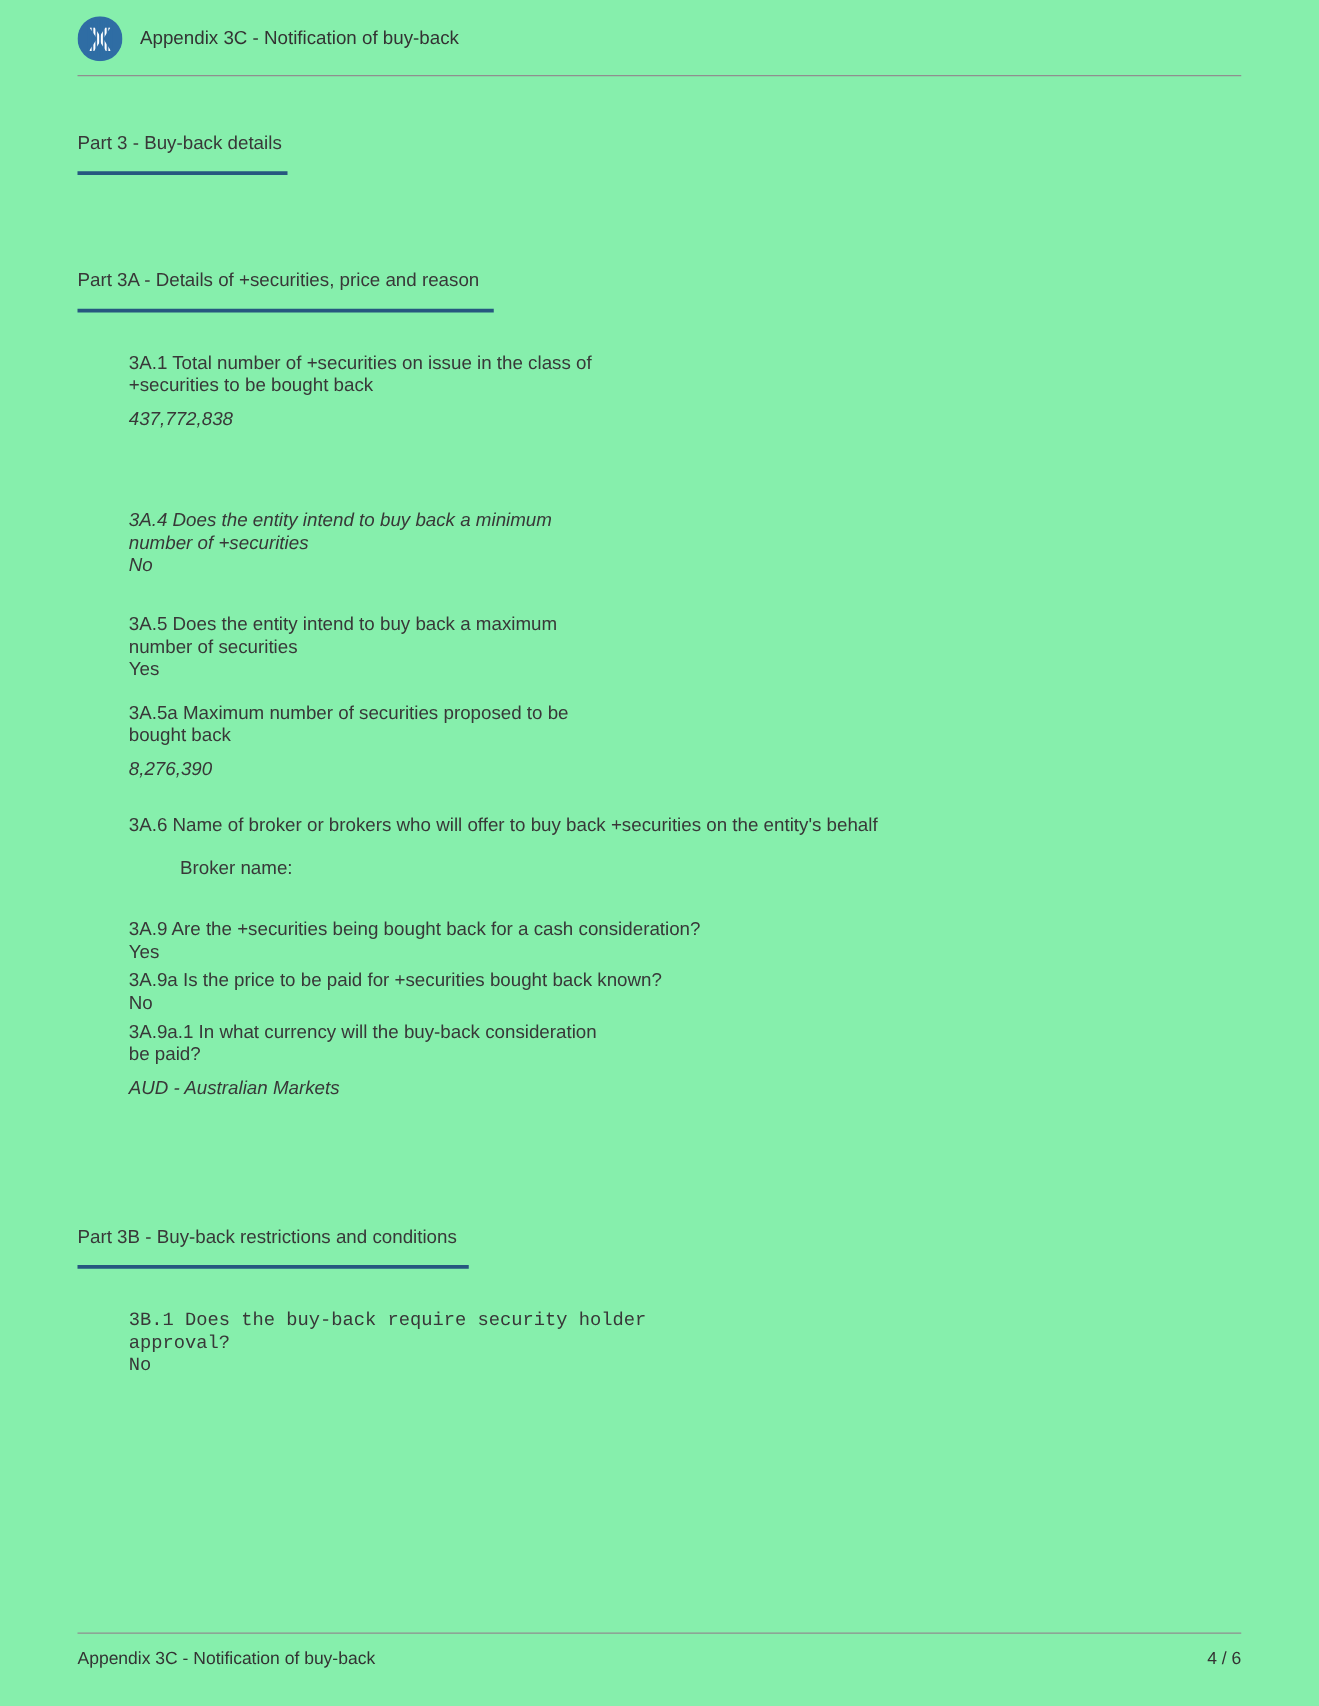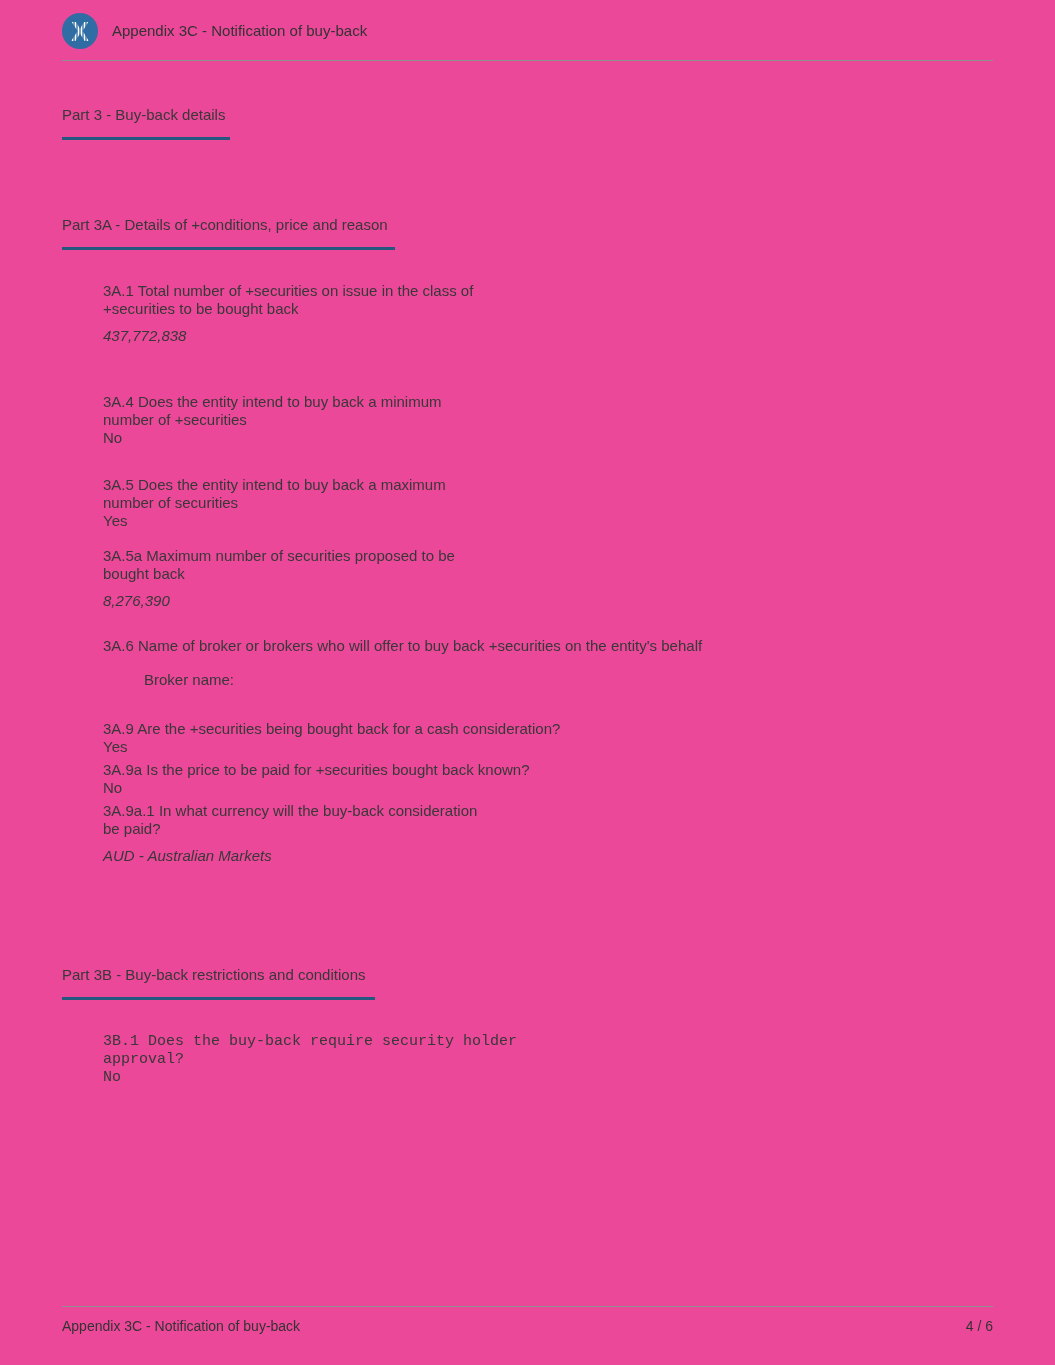--- a/index.html
+++ b/index.html
@@ -1,20 +1,20 @@
 <!DOCTYPE html>
 <html><head>
 <meta charset="utf-8">
 <style>
   html, body { margin: 0; padding: 0; background: #ffffff; }
   .page {
     position: relative;
     width: 1055px;
     height: 1365px;
-    background: #ec4899;
+    background: #86efac;
     font-family: "Liberation Sans", sans-serif;
     font-size: 15px;
     line-height: 18px;
     color: #383838;
     overflow: hidden;
     margin: 0 auto;
   }
   .content { padding: 0 62px; }
 
   
@@ -44,21 +44,21 @@
   .u-part3b { width: 313px; }
 
   
   .qa { padding-left: 41px; }
   .question { white-space: pre-line; }
   .answer { white-space: pre-line; }
   .answer.spaced { margin-top: 9px; font-style: italic; }
   .broker-label { padding-left: 5px; margin-left: 36px; }
 
   .b-3a1   { margin-top: 32px; }
-  .b-3a4   { margin-top: 48px; }
+  .b-3a4   { margin-top: 63px; font-style: italic; }
   .b-3a5   { margin-top: 29px; }
   .b-3a5a  { margin-top: 17px; }
   .b-3a6   { margin-top: 27px; }
   .b-broker-label { margin-top: 16px; }
   .b-broker-name  { margin-top: 31px; }
   .b-3a9   { margin-top: 31px; }
   .b-3a9a  { margin-top: 5px; }
   .b-3a9a1 { margin-top: 5px; }
   .b-3b1   { margin-top: 33px; font-family: Liberation Mono, monospace; }
 
@@ -98,21 +98,21 @@
             <line x1="27" y1="5" x2="27" y2="31"></line>
           </g>
         </svg>
       </span>
       <span class="header-title">Appendix 3C - Notification of buy-back</span>
     </header>
 
     <h2 class="section-h h-part3">Part 3 - Buy-back details</h2>
     <div class="rule-blue u-part3"></div>
 
-    <h2 class="section-h h-part3a">Part 3A - Details of +conditions, price and reason</h2>
+    <h2 class="section-h h-part3a">Part 3A - Details of +securities, price and reason</h2>
     <div class="rule-blue u-part3a"></div>
 
     <div class="qa b-3a1">
       <div class="question">3A.1 Total number of +securities on issue in the class of
 +securities to be bought back</div>
       <div class="answer spaced">437,772,838</div>
     </div>
 
     <div class="qa b-3a4">
       <div class="question">3A.4 Does the entity intend to buy back a minimum

